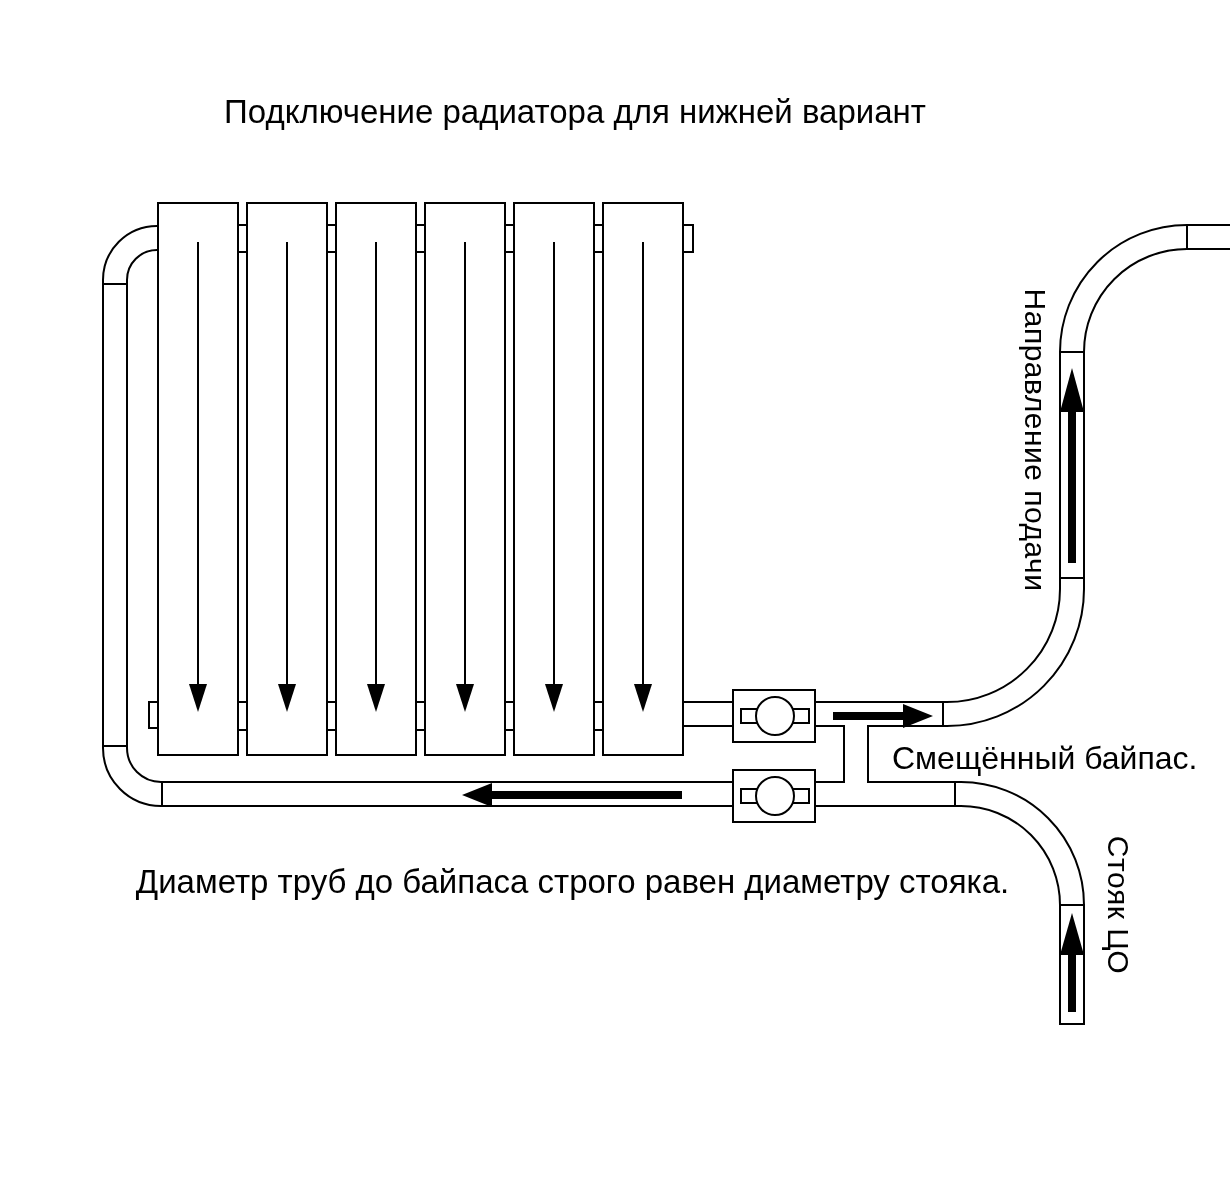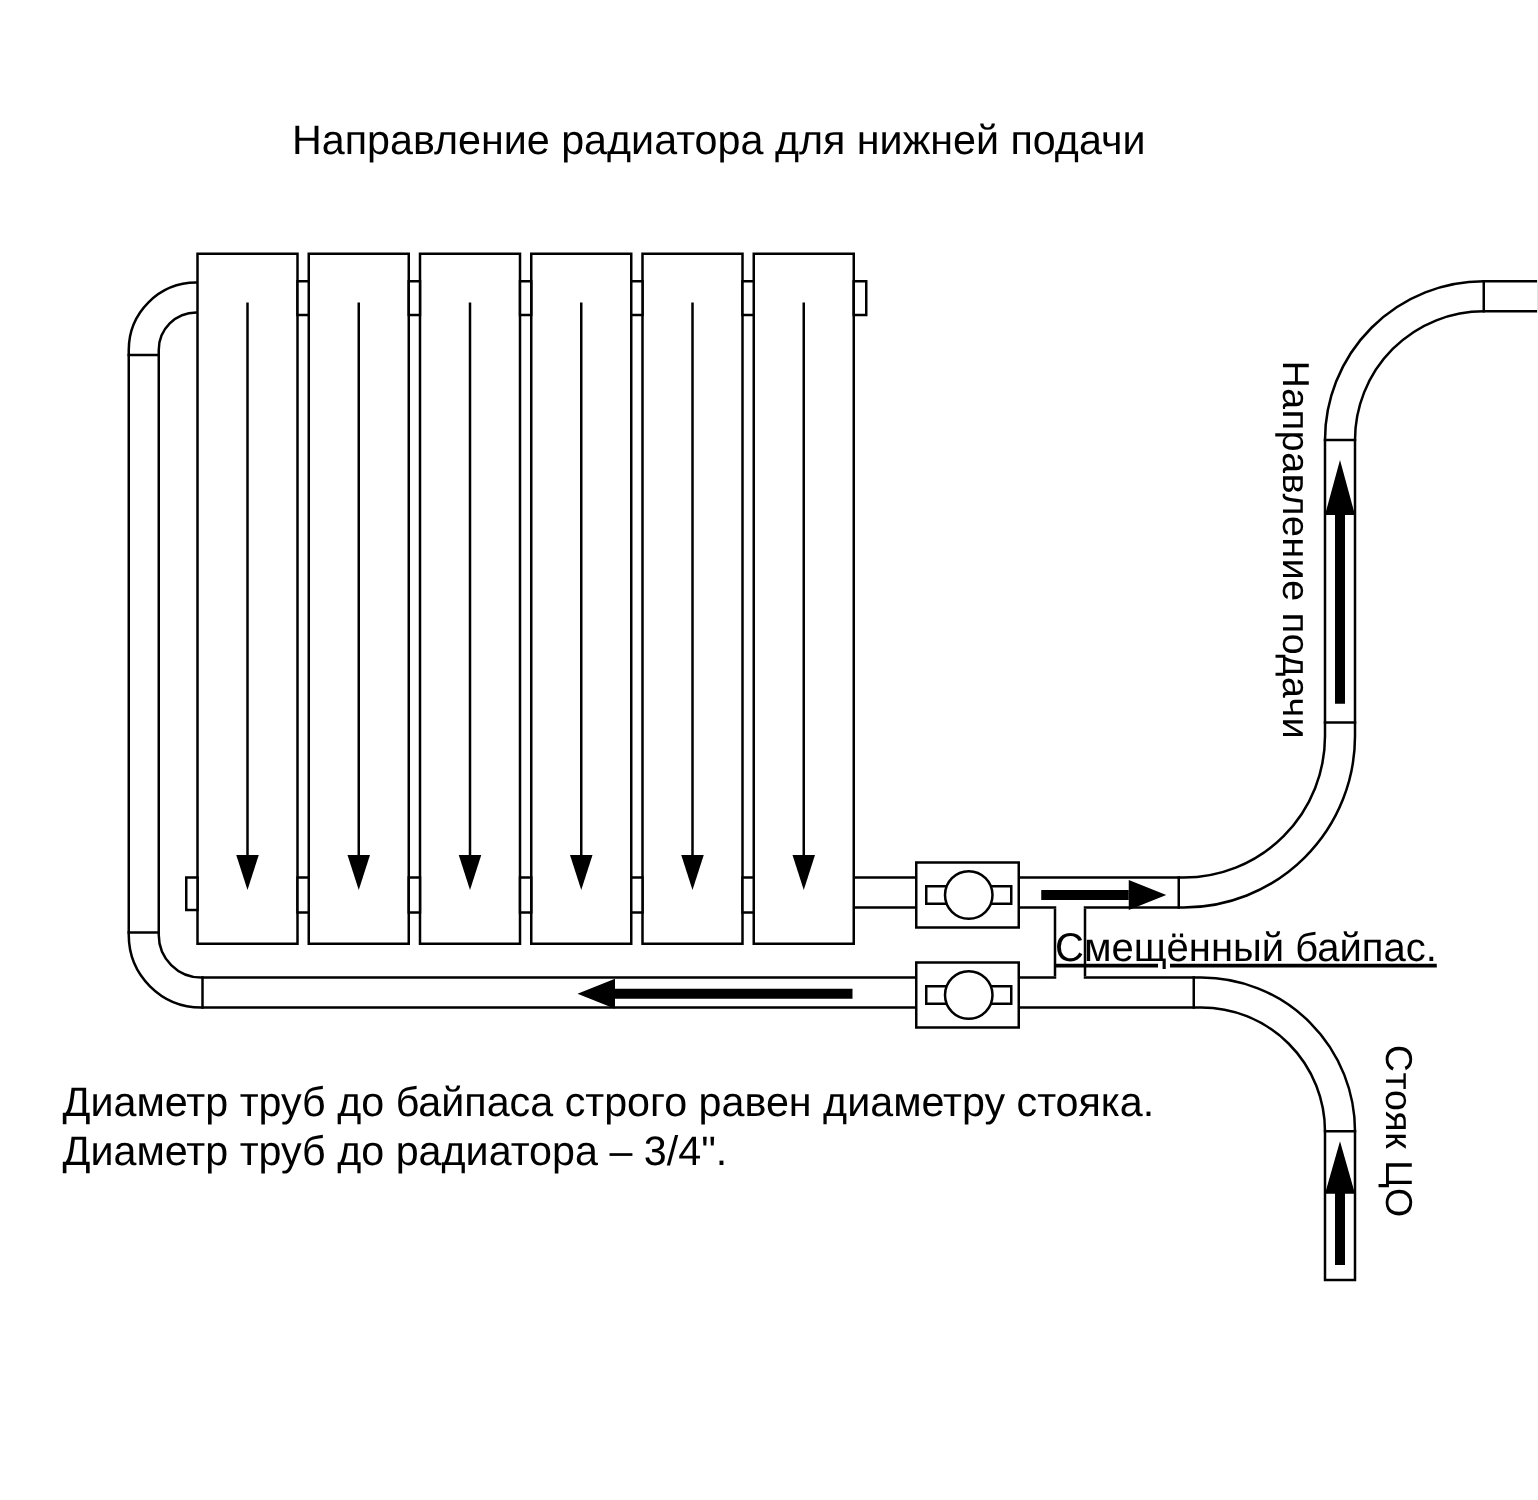--- a/index.html
+++ b/index.html
@@ -11,21 +11,21 @@
     color:#000;
     overflow:hidden;
   }
   #stage svg{position:absolute;left:0;top:0;}
   .title-block{
     position:absolute;left:60px;top:90px;width:1030px;
     text-align:center;font-size:33px;line-height:44px;color:#000;
   }
   .notes-block{
     position:absolute;left:50px;top:862px;width:1045px;
-    text-align:left;font-size:33px;line-height:39.4px;color:#000;
+    text-align:center;font-size:33px;line-height:39.4px;color:#000;
   }
   .hlabel{
     position:absolute;white-space:nowrap;font-size:32px;color:#000;
   }
   .vlabel{
     position:absolute;white-space:nowrap;font-size:30px;color:#000;
     transform:translate(-50%,-50%) rotate(90deg);
     letter-spacing:0.5px;
   }
 </style>
@@ -124,26 +124,25 @@
         <polygon points="1060,412 1084,412 1072,368"></polygon>
       </g>
       <g>
         <path d="M 1068 953 H 1076 V 1012 H 1068 Z"></path>
         <polygon points="1060,955 1084,955 1072,913"></polygon>
       </g>
     </g>
   </svg>
 
   <div class="title-block">
-    <div>Направление радиатора для нижней подачи</div>
+    <div>Подключение радиатора для нижней вариант</div>
   </div>
 
-  <div class="hlabel" style="left:844px;top:740px;text-decoration:underline;">Смещённый байпас.</div>
+  <div class="hlabel" style="left:892px;top:740px;">Смещённый байпас.</div>
 
   <div class="vlabel" style="left:1035px;top:440px;">Направление подачи</div>
 
   <div class="vlabel" style="left:1118px;top:905px;">Стояк ЦО</div>
 
   <div class="notes-block">
     <div>Диаметр труб до байпаса строго равен диаметру стояка.</div>
-    <div>Диаметр труб до радиатора – 3/4".</div>
   </div>
 </div>
 
 </body></html>

